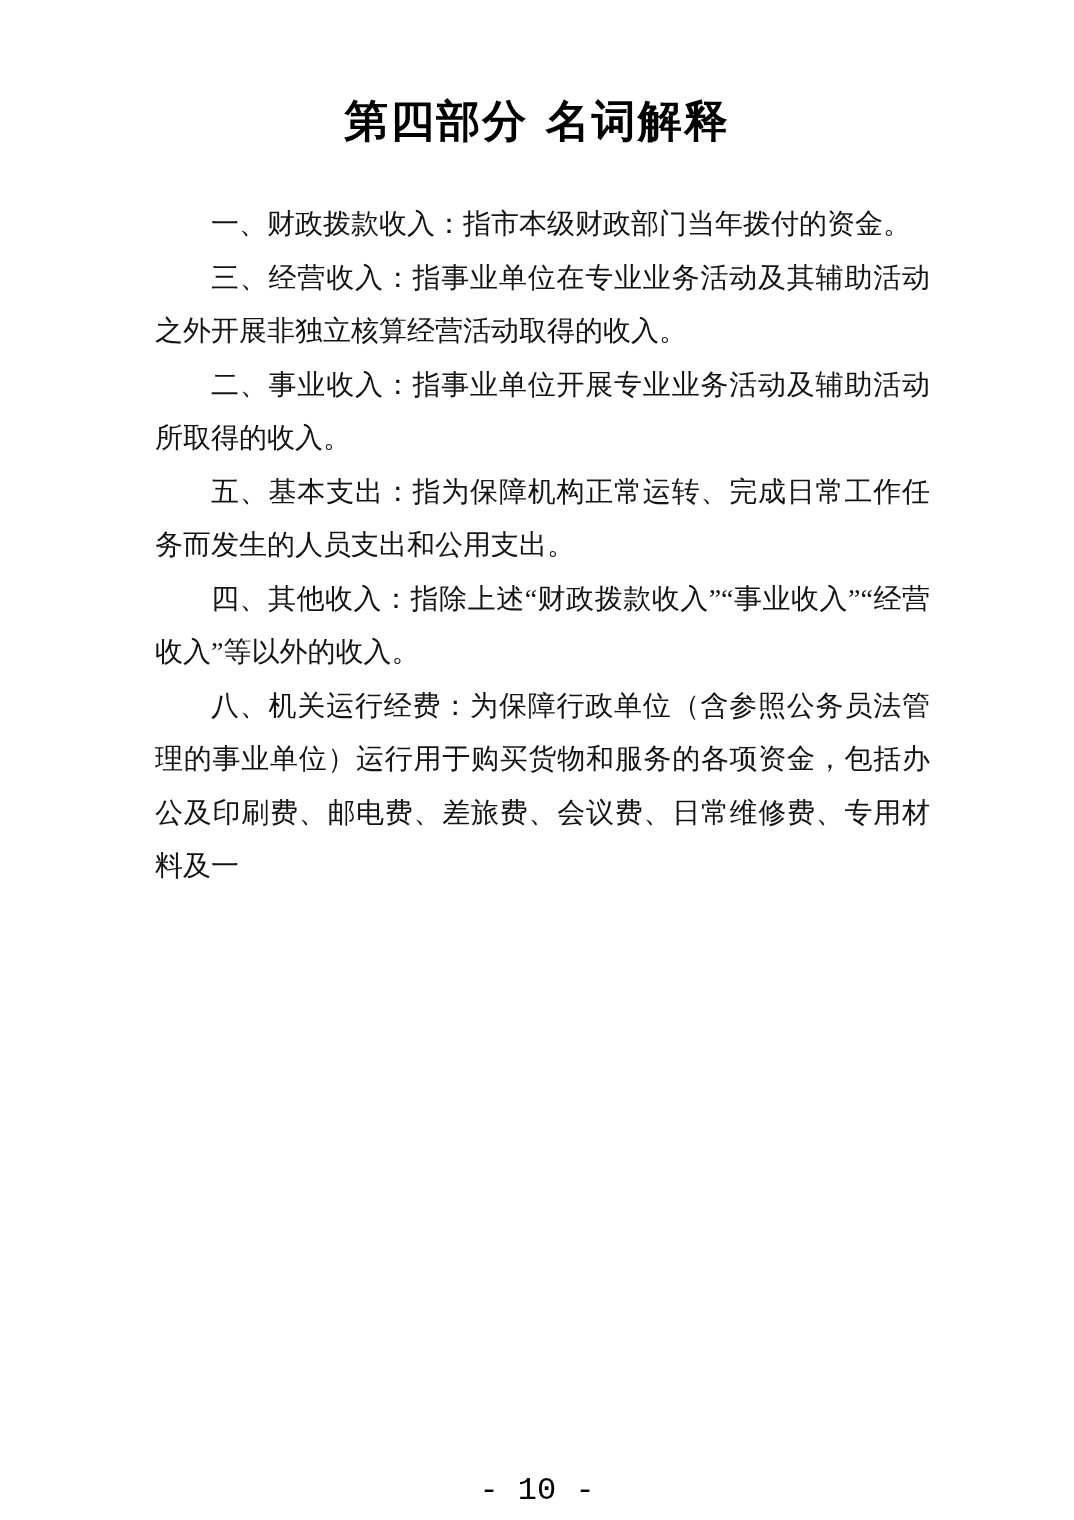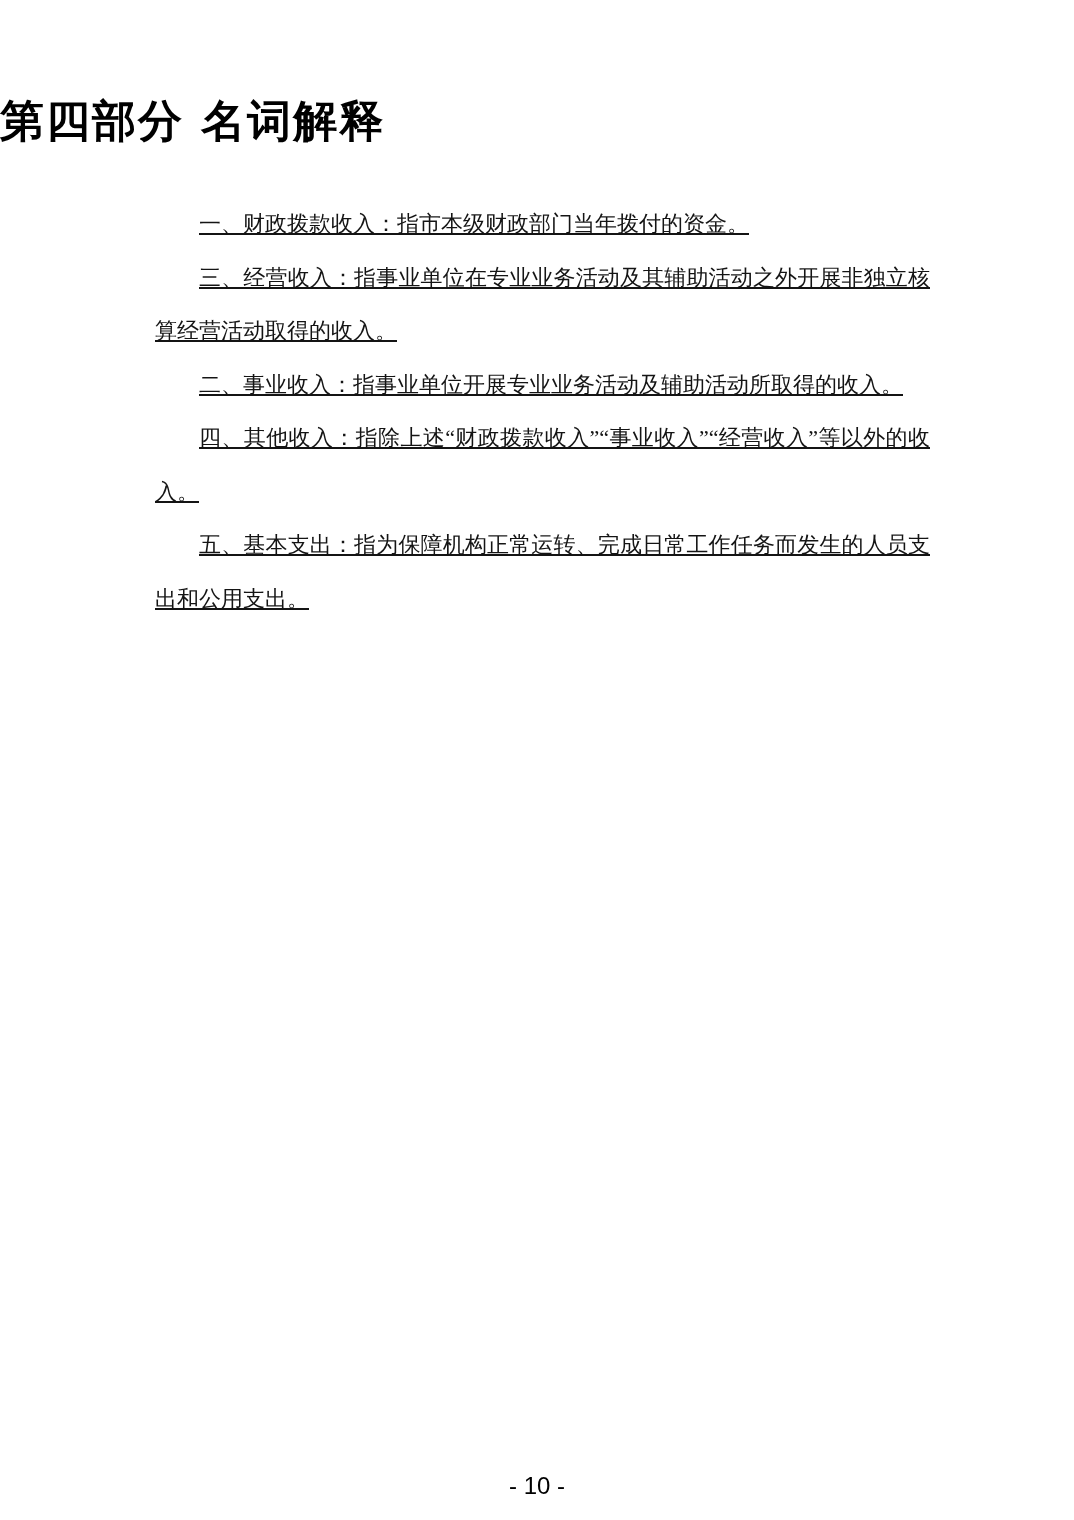--- a/index.html
+++ b/index.html
@@ -15,66 +15,67 @@
     font-family: "Liberation Serif", "DejaVu Serif", serif;
     color: #141414;
   }
   .page {
     position: absolute;
     inset: 0;
     background: #ffffff;
   }
   .doc-title {
     margin: 97px 0 0 0;
+    text-align: center;
     font-family: "DejaVu Sans", "Liberation Sans", sans-serif;
     font-weight: bold;
     font-size: 44px;
     line-height: 1.1;
     letter-spacing: 2px;
     color: #000000;
   }
   .doc-body {
     margin: 52px 102px 0 155px;
     width: 775px;
-    font-size: 22px;
+    font-size: 28px;
     line-height: 53.5px;
     text-align: justify;
     text-justify: inter-ideograph;
     color: #141414;
-    text-decoration: underline;
   }
   .doc-body p {
     margin: 0;
     padding: 0;
     text-indent: 2em;
   }
   .page-footer {
     position: absolute;
     left: 0;
     right: 0;
     top: 1472px;
     text-align: center;
-    font-family: Liberation Sans, sans-serif;
-    font-size: 24px;
+    font-family: Liberation Mono, monospace;
+    font-size: 32px;
     line-height: 1.2;
     color: #000000;
   }
 </style>
 </head>
 <body>
 
 <div class="page">
 
   <h1 class="doc-title">第四部分 名词解释</h1>
 
   <div class="doc-body">
     <p>一、财政拨款收入：指市本级财政部门当年拨付的资金。</p>
     <p>三、经营收入：指事业单位在专业业务活动及其辅助活动之外开展非独立核算经营活动取得的收入。</p>
     <p>二、事业收入：指事业单位开展专业业务活动及辅助活动所取得的收入。</p>
+    <p>五、基本支出：指为保障机构正常运转、完成日常工作任务而发生的人员支出和公用支出。</p>
     <p>四、其他收入：指除上述“财政拨款收入”“事业收入”“经营收入”等以外的收入。</p>
-    <p>五、基本支出：指为保障机构正常运转、完成日常工作任务而发生的人员支出和公用支出。</p>
+    <p>八、机关运行经费：为保障行政单位（含参照公务员法管理的事业单位）运行用于购买货物和服务的各项资金，包括办公及印刷费、邮电费、差旅费、会议费、日常维修费、专用材料及一</p>
   </div>
 
   <div class="page-footer">
     <span>- 10 -</span>
   </div>
 
 </div>
 
 </body></html>

